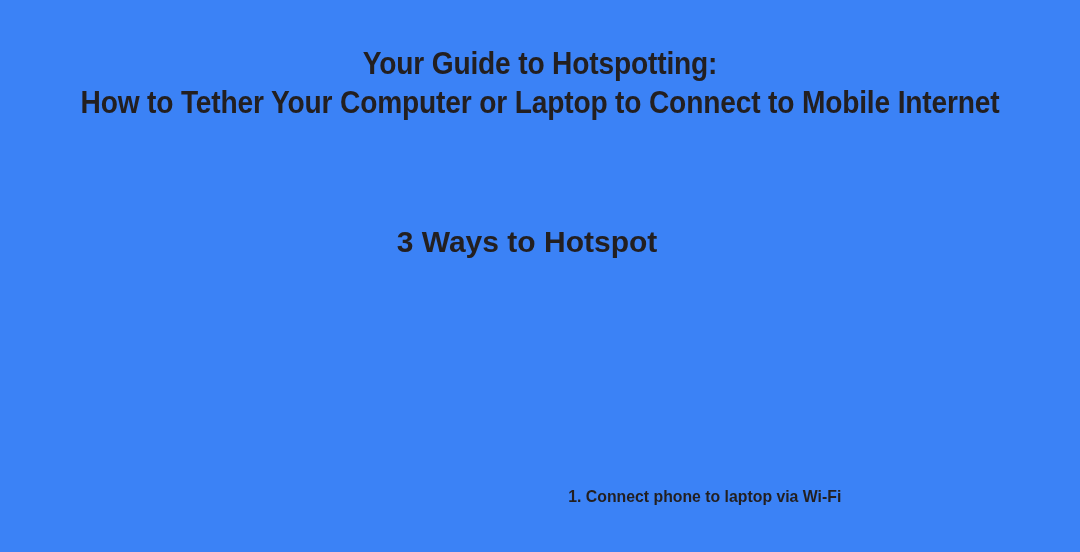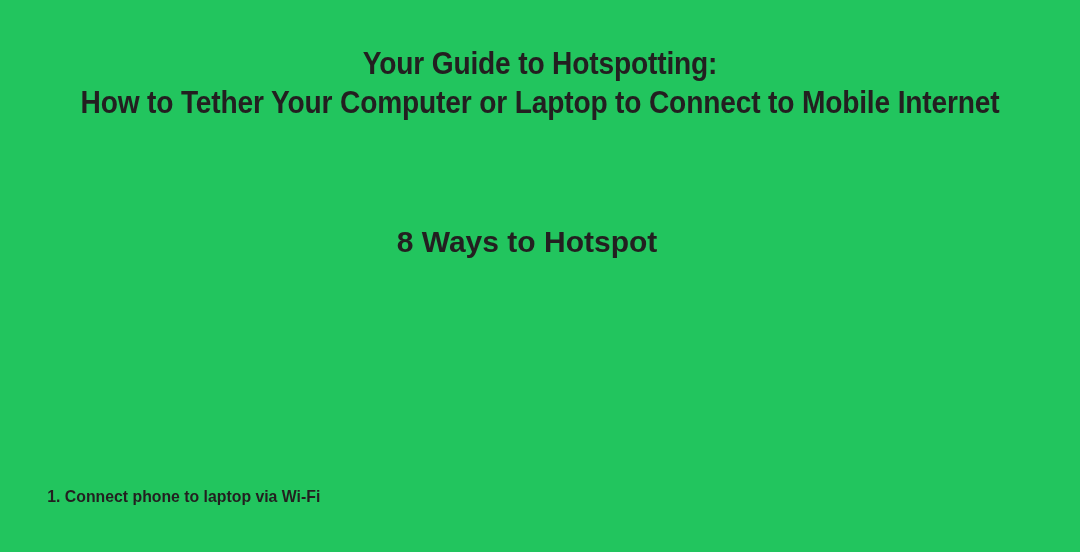--- a/index.html
+++ b/index.html
@@ -14,21 +14,21 @@
     font-family: "Liberation Sans", sans-serif;
     color: #231f20;
     overflow: hidden;
     position: relative;
   }
 
   .infographic {
     position: relative;
     width: 1080px;
     height: 552px;
-    background: #22c55e;
+    background: #3b82f6;
   }
 
   
   .title-block {
     position: absolute;
     top: 44px;
     left: 0;
     width: 1080px;
     text-align: center;
   }
@@ -85,25 +85,25 @@
   .illustration-cell {
     width: 340px;
     height: 185px;
     background: transparent;
   }
 
   
   .caption-row {
     position: absolute;
     top: 486px;
-    left: 4px;
+    left: 16px;
     width: 869px;
     display: flex;
     align-items: flex-start;
-    justify-content: flex-start;
+    justify-content: flex-end;
   }
   .caption-cell {
     width: 360px;
     text-align: center;
     box-sizing: border-box;
   }
   .caption-text {
     font-family: "Liberation Sans Narrow", "Liberation Sans", sans-serif;
     font-weight: bold;
     font-size: 17px;
@@ -119,21 +119,21 @@
 <body>
 
 <div class="infographic">
 
   <div class="title-block">
     <span class="title-line line-1">Your Guide to Hotspotting:</span>
     <span class="title-line line-2">How to Tether Your Computer or Laptop to Connect to Mobile Internet</span>
   </div>
 
   <div class="section-heading">
-    <span class="heading-text">8 Ways to Hotspot</span>
+    <span class="heading-text">3 Ways to Hotspot</span>
   </div>
 
   <div class="illustration-row">
     <div class="illustration-cell"></div>
     <div class="illustration-cell"></div>
     <div class="illustration-cell"></div>
   </div>
 
   <div class="caption-row">
     <div class="caption-cell">

